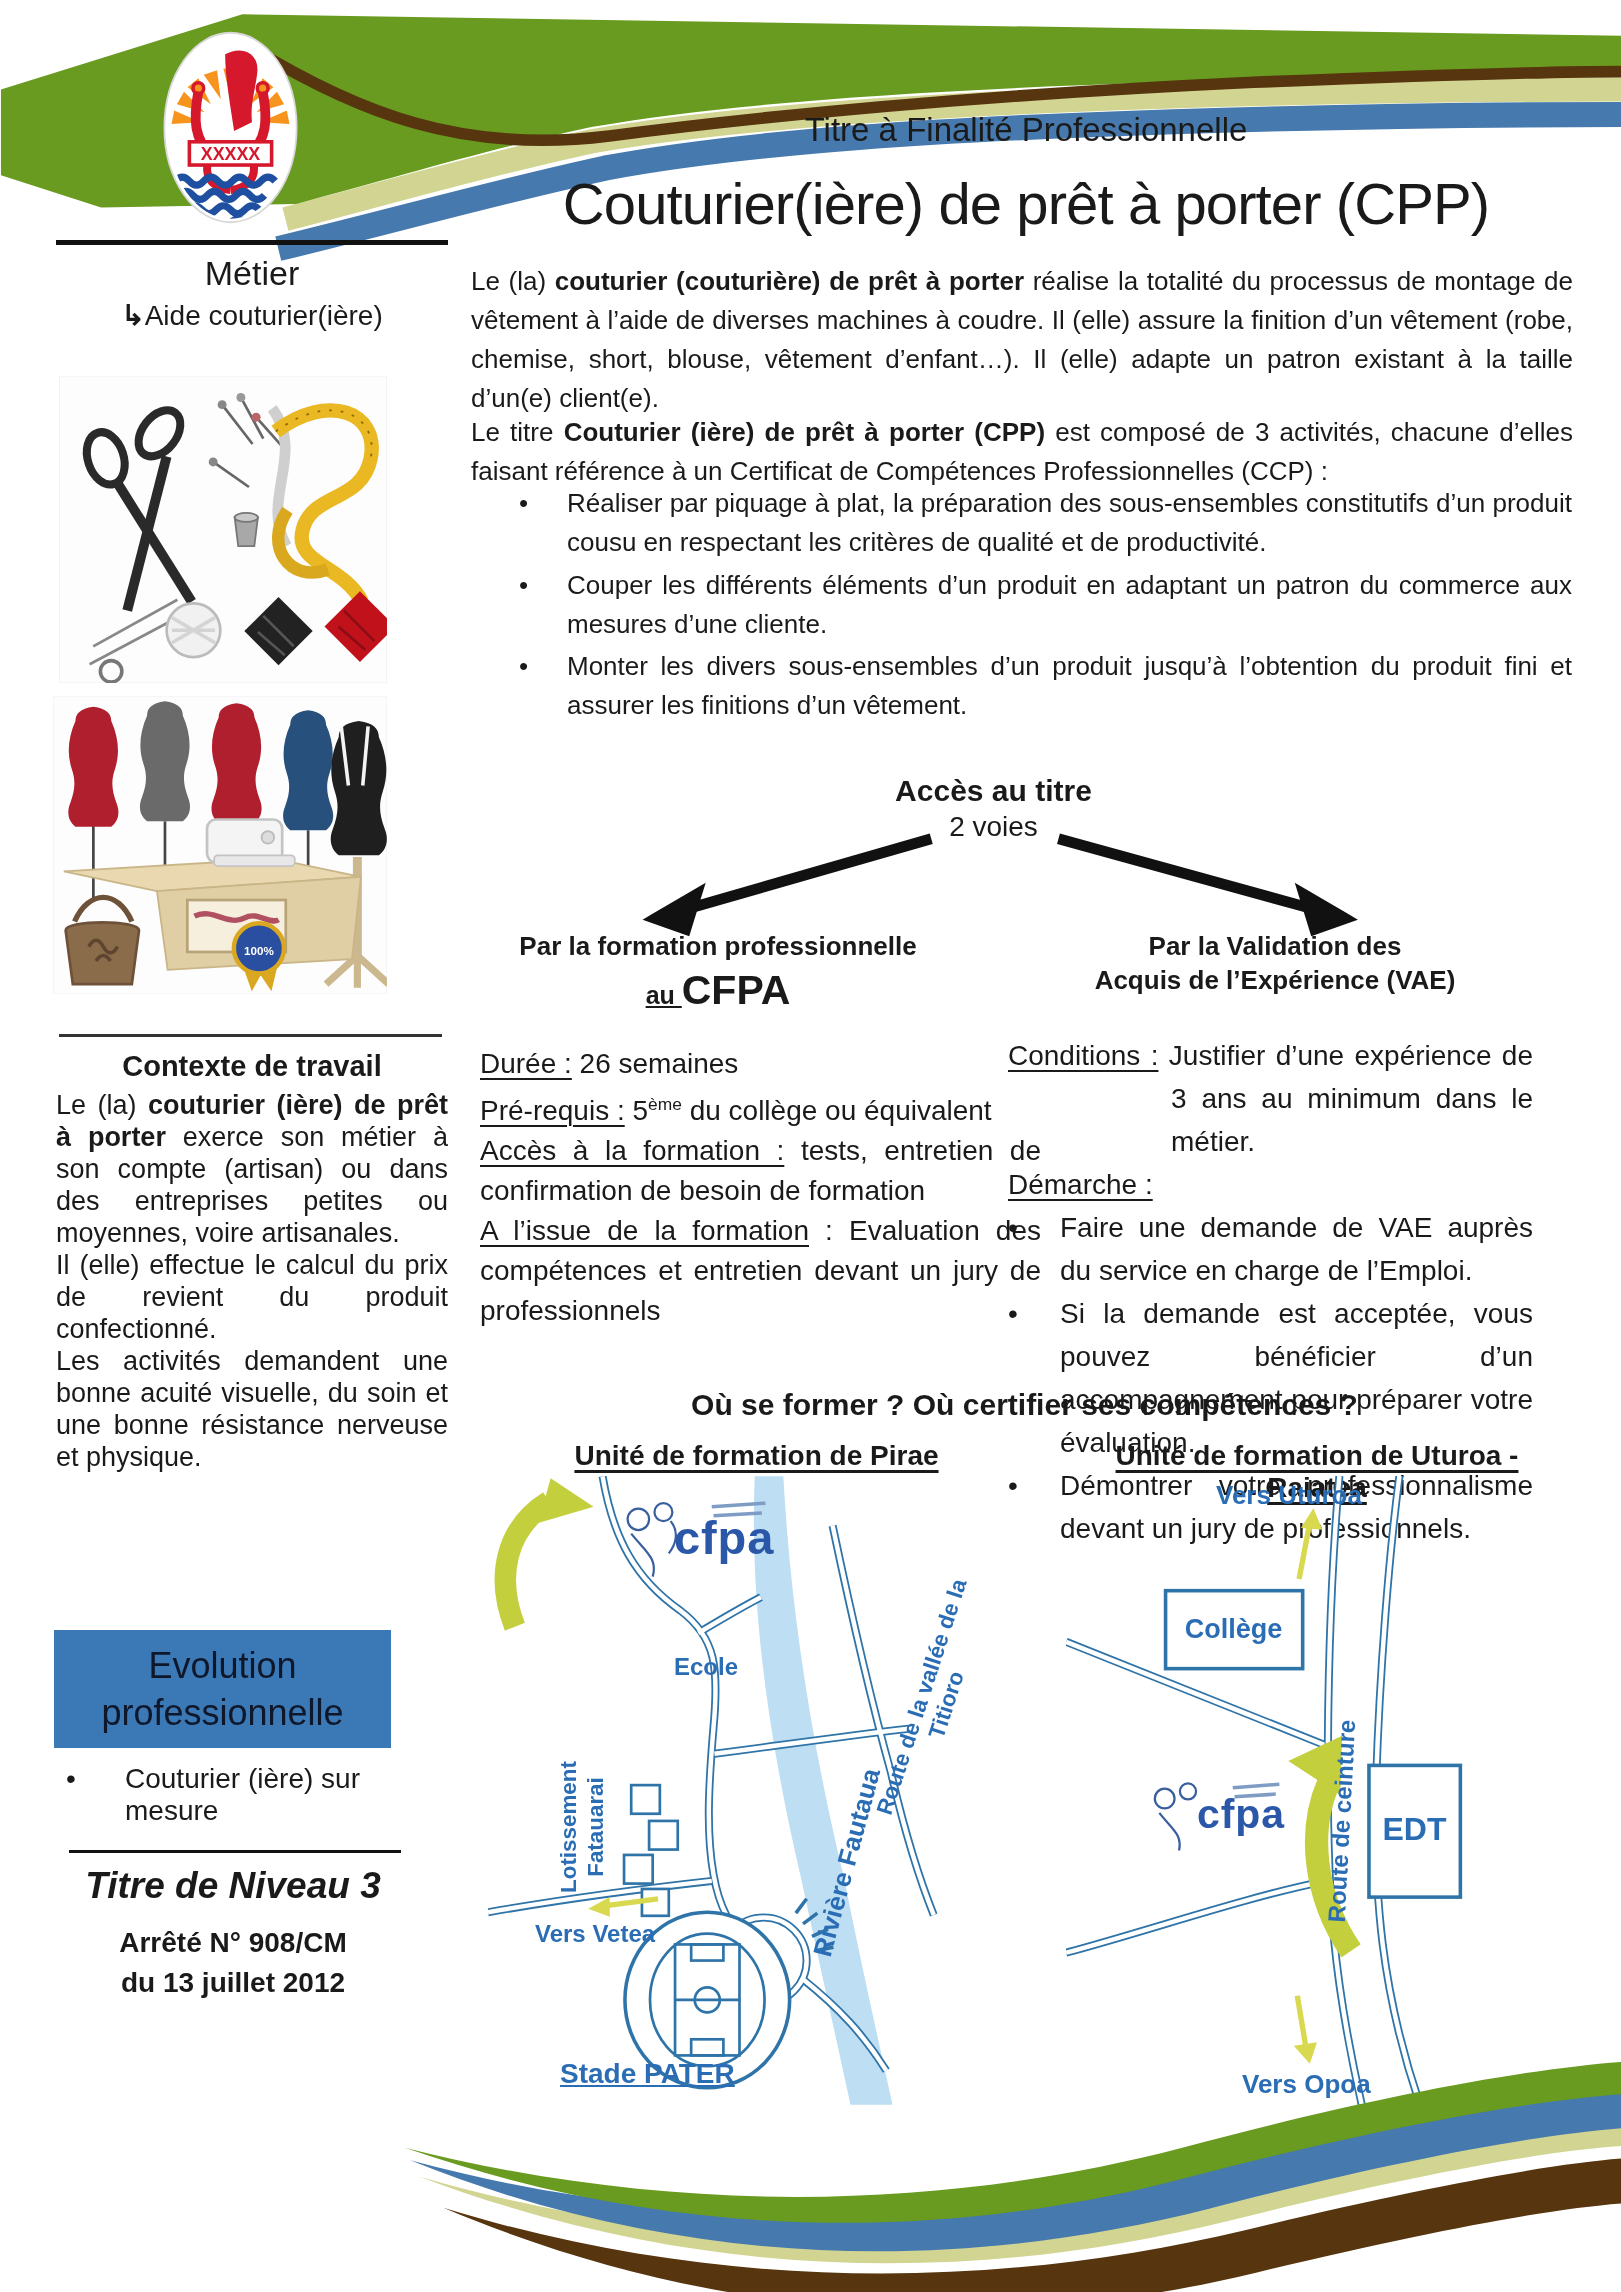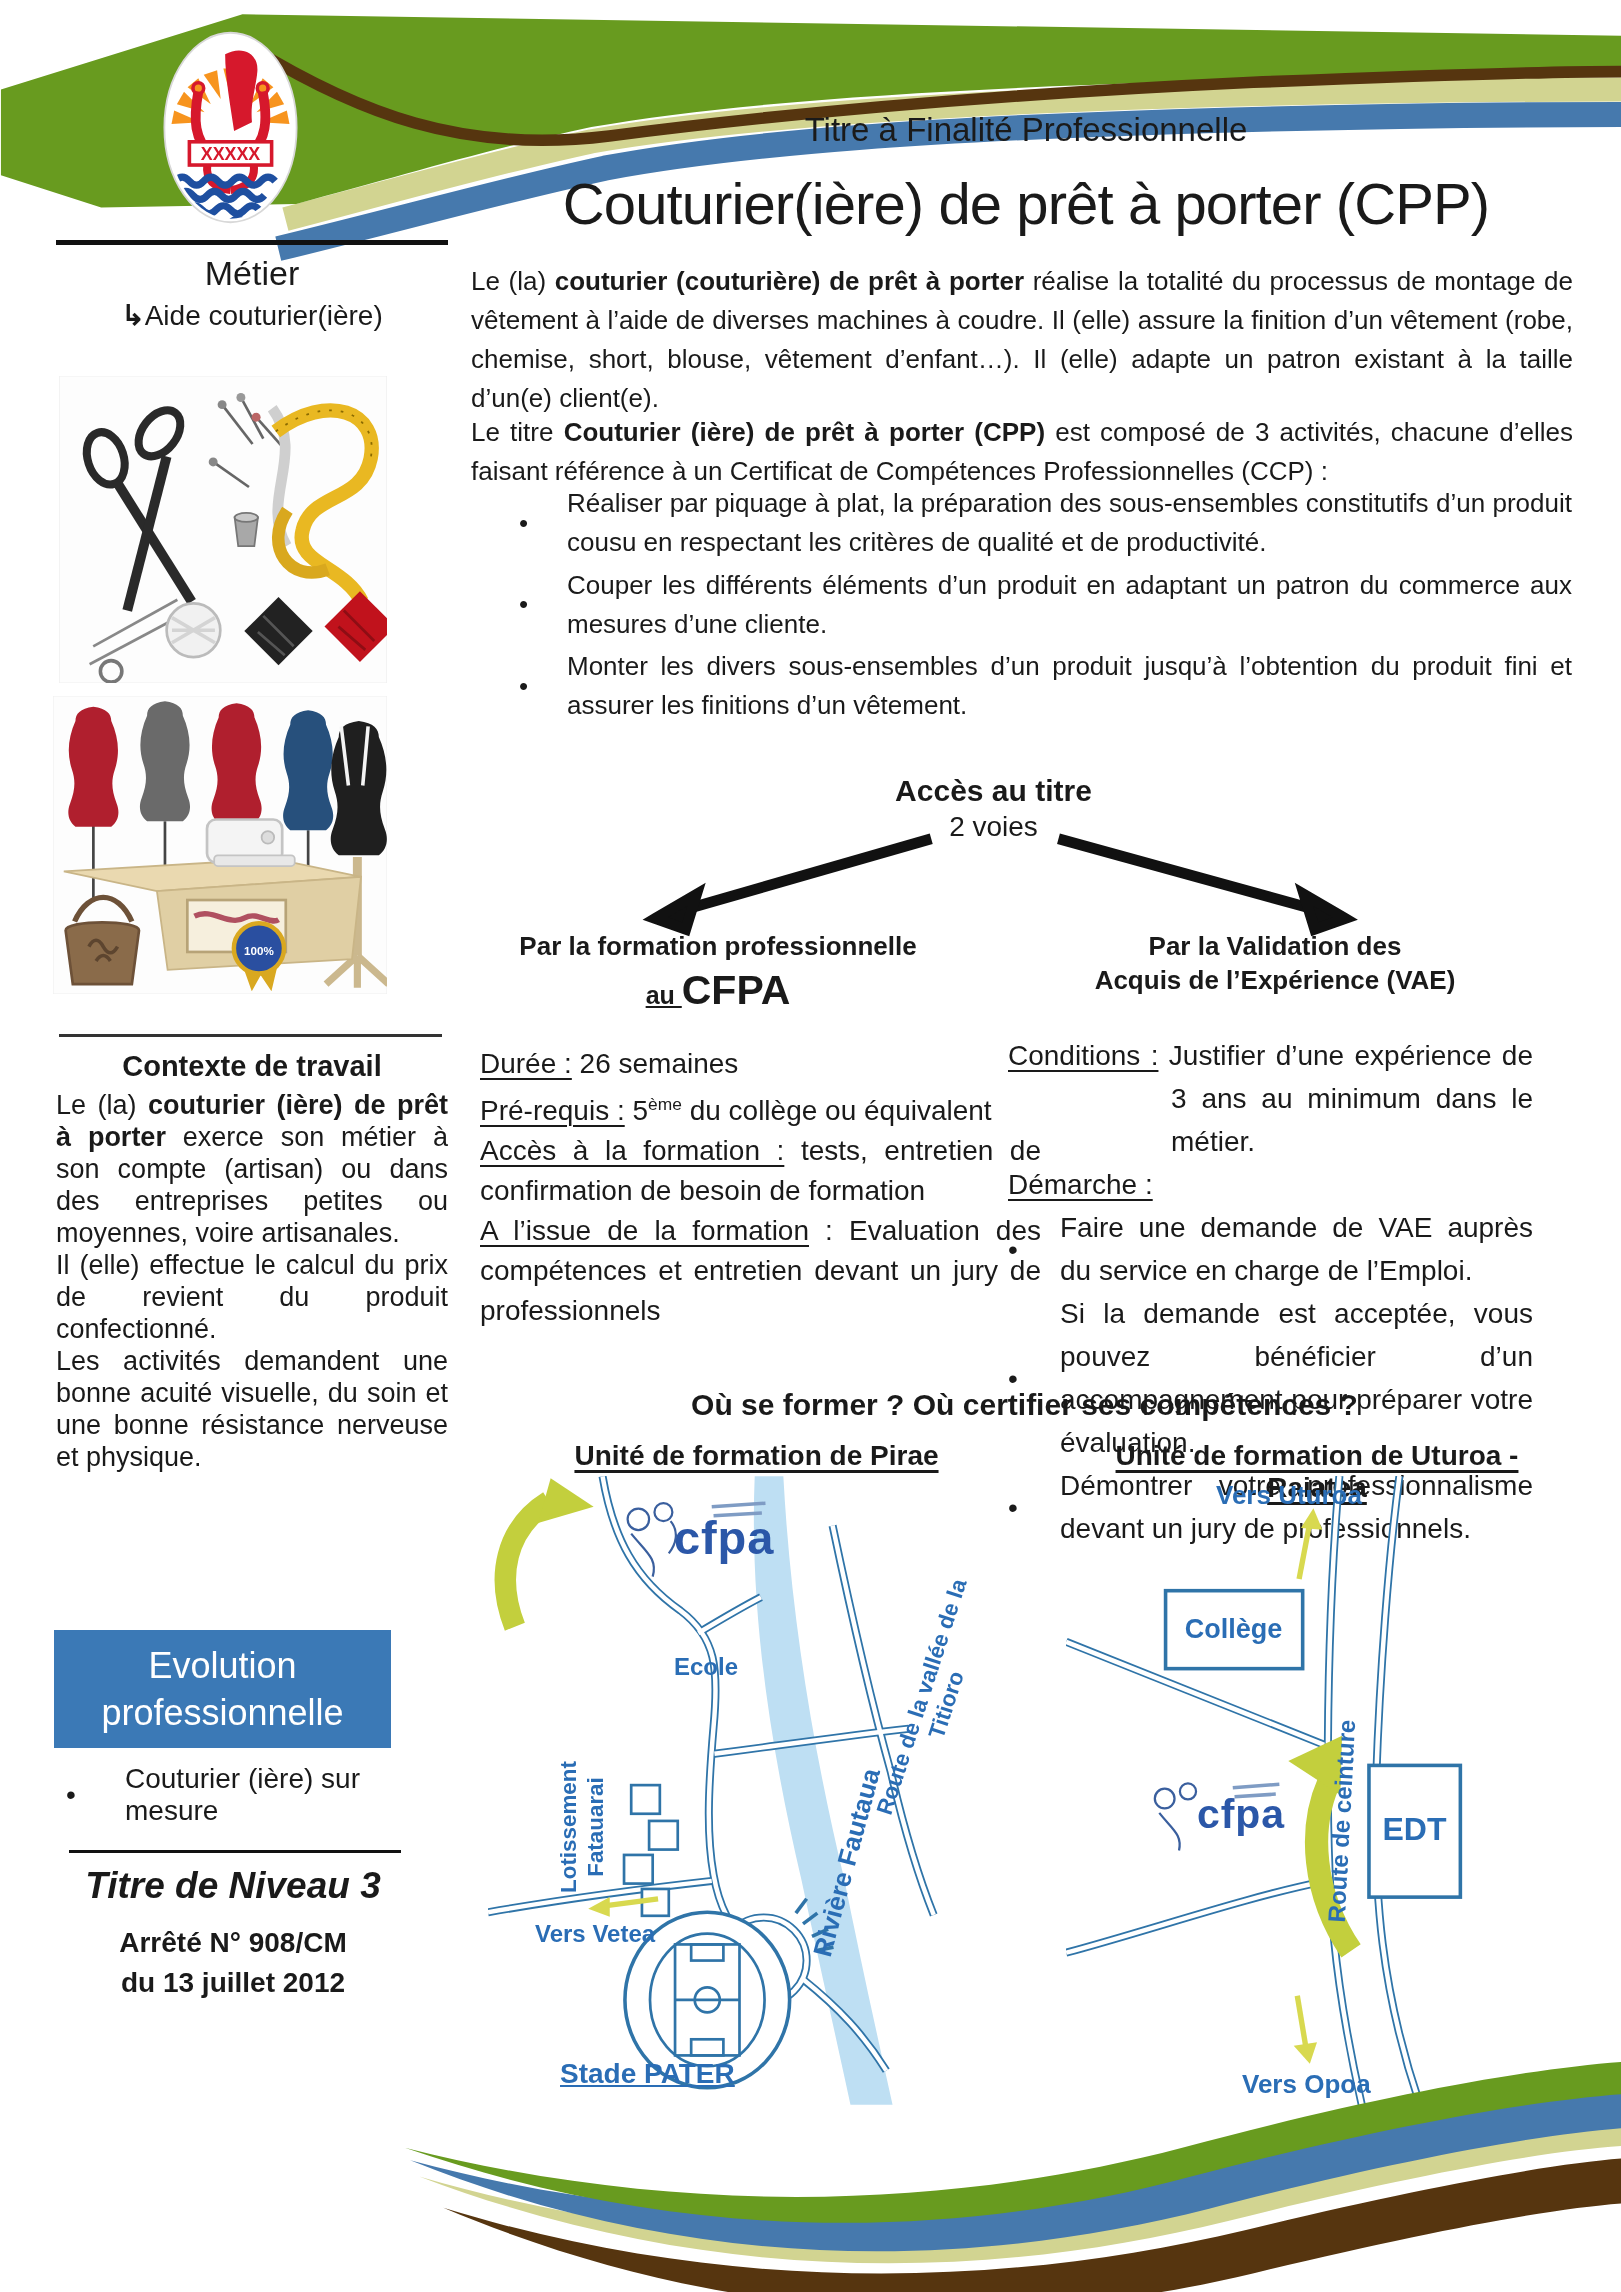--- a/index.html
+++ b/index.html
@@ -6,21 +6,21 @@
   .page{position:relative;width:1622px;height:2293px;background:#ffffff;overflow:hidden;
         font-family:"Liberation Sans",sans-serif;color:#1a1a1a;}
   .abs{position:absolute;}
   .b{font-weight:bold;}
   .ctr{text-align:center;}
   .just{text-align:justify;}
   .ul{text-decoration:underline;text-underline-offset:4.5px;text-decoration-thickness:1.8px;}
   .sup{vertical-align:super;font-size:0.62em;}
   .hang{padding-left:163px;text-indent:-163px;}
   .rule{background:#111;}
-  .li{display:flex;align-items:center;}
+  .li{display:flex;align-items:flex-start;}
   .li .dot{flex:0 0 auto;}
   .li .dot::before{content:"•";}
   .maplabel{color:#2a6db5;font-weight:bold;}
   .cfpa-word{color:#2b57a8;font-weight:bold;letter-spacing:0.9px;}
   .rot{transform-origin:center center;}
   svg{display:block;}
 </style>
 </head>
 <body>
 
@@ -190,21 +190,21 @@
   <div class="abs ctr b" style="left:56px;top:1050px;width:392px;font-size:29px;">Contexte de travail</div>
 
   <div class="abs just" style="left:56px;top:1089px;width:392px;font-size:27px;line-height:32px;">
     <span>Le (la) </span><span class="b">couturier (ière) de prêt à porter</span><span> exerce son métier à son compte (artisan) ou dans des entreprises petites ou moyennes, voire artisanales.</span>
     <div>Il (elle) effectue le calcul du prix de revient du produit confectionné.</div>
     <div>Les activités demandent une bonne acuité visuelle, du soin et une bonne résistance nerveuse et physique.</div>
   </div>
 
   <div class="abs ctr" style="left:54px;top:1630px;width:337px;height:118px;background:#3B79B6;
        display:flex;align-items:center;justify-content:center;">
-    <div style="font-size:36px;color:#ffffff;width:269px;line-height:47px;">Evolution professionnelle</div>
+    <div style="font-size:36px;color:#0f172a;width:269px;line-height:47px;">Evolution professionnelle</div>
   </div>
   <div class="abs li" style="left:66px;top:1763px;width:376px;font-size:28px;">
     <span class="dot" style="width:59px;"></span>
     <span>Couturier (ière) sur mesure</span>
   </div>
 
   <div class="abs" style="left:69px;top:1850px;width:332px;height:2.7px;background:#111;"></div>
   <div class="abs ctr b" style="left:45px;top:1865px;width:376px;font-size:37px;font-style:italic;">Titre de Niveau 3</div>
   <div class="abs ctr b" style="left:45px;top:1927px;width:376px;font-size:28px;">Arrêté N° 908/CM</div>
   <div class="abs ctr b" style="left:45px;top:1967px;width:376px;font-size:28px;">du 13 juillet 2012</div>

